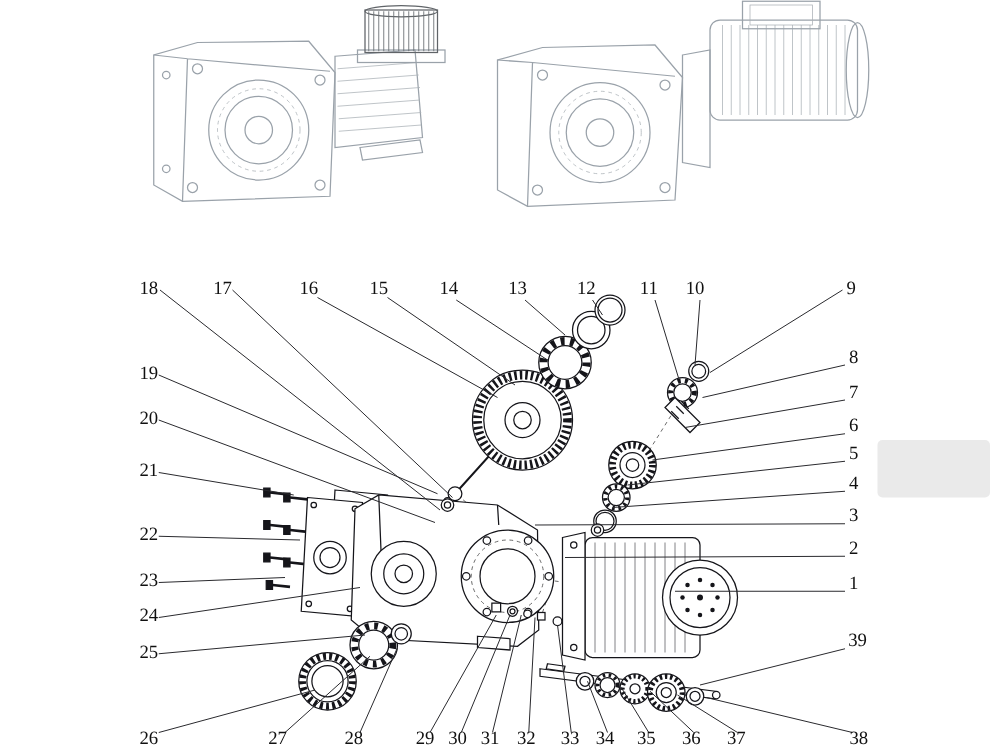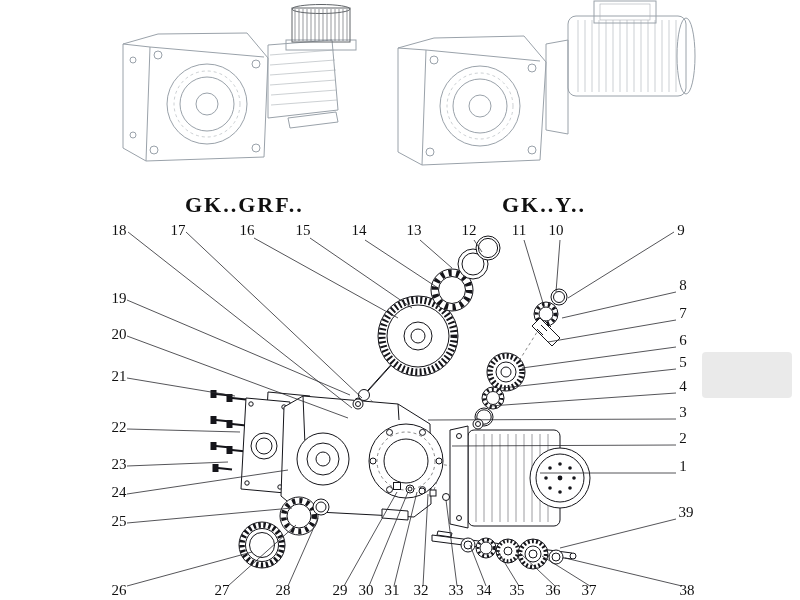--- a/index.html
+++ b/index.html
@@ -14,22 +14,20 @@
   .ink{stroke:#15151a;fill:#ffffff;stroke-width:1;}
   .inkline{stroke:#15151a;fill:none;stroke-width:1;}
   .leader{stroke:#2a2a2e;stroke-width:.8;}
   .dash{stroke:#555;stroke-width:.7;fill:none;stroke-dasharray:3 3;}
 </style>
 </head>
 <body>
 
 <div class="canvas">
 
-  <div class="title" style="left:185px;top:192px;">GK..GRF..</div>
-  <div class="title" style="left:502px;top:192px;">GK..Y..</div>
 
   <svg width="800" height="600" viewBox="0 0 800 600">
 
     <g>
       <path class="ghost" d="M123,44 L123,148 L146,161 L264,157 L268,58 L247,33 L158,34 Z"></path>
       <path class="ghost" d="M150,47 L146,161 M150,47 L264,57 M150,47 L123,44"></path>
       <circle class="ghost" cx="207" cy="104" r="40"></circle>
       <circle class="ghost" cx="207" cy="104" r="27"></circle>
       <circle class="ghost" cx="207" cy="104" r="11"></circle>
       <circle class="ghostThin" cx="207" cy="104" r="33" stroke-dasharray="3 3"></circle>

